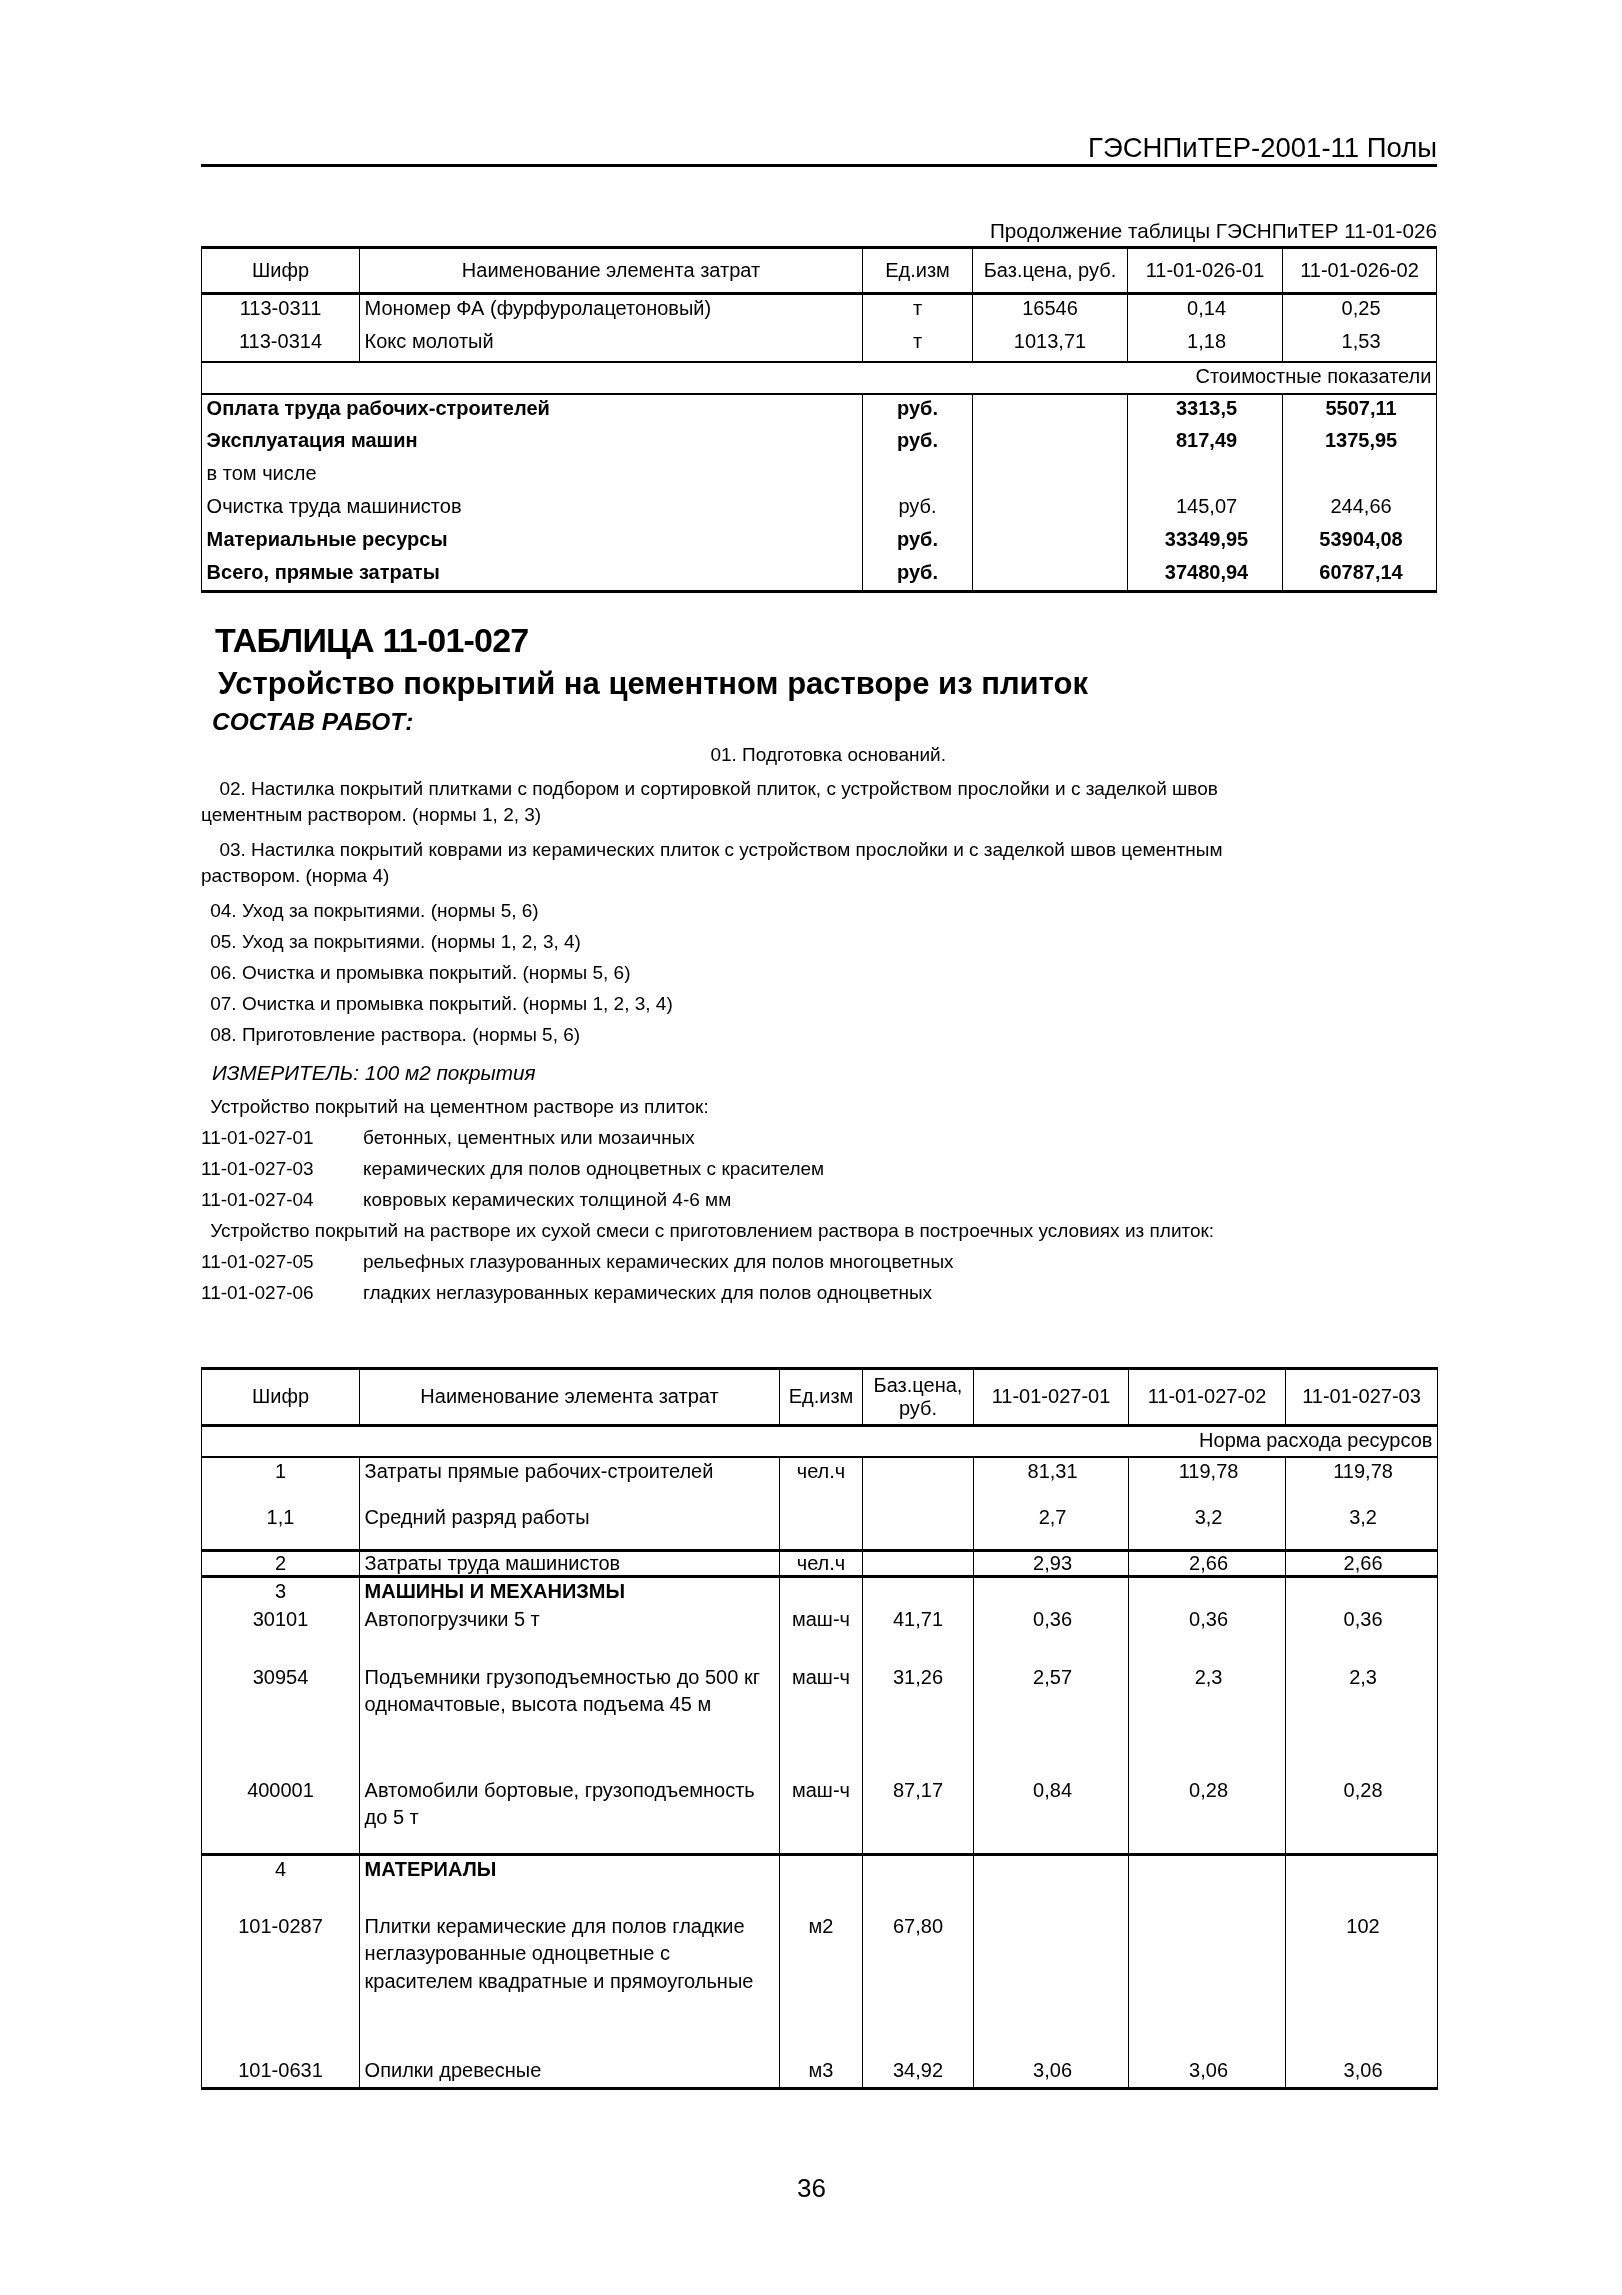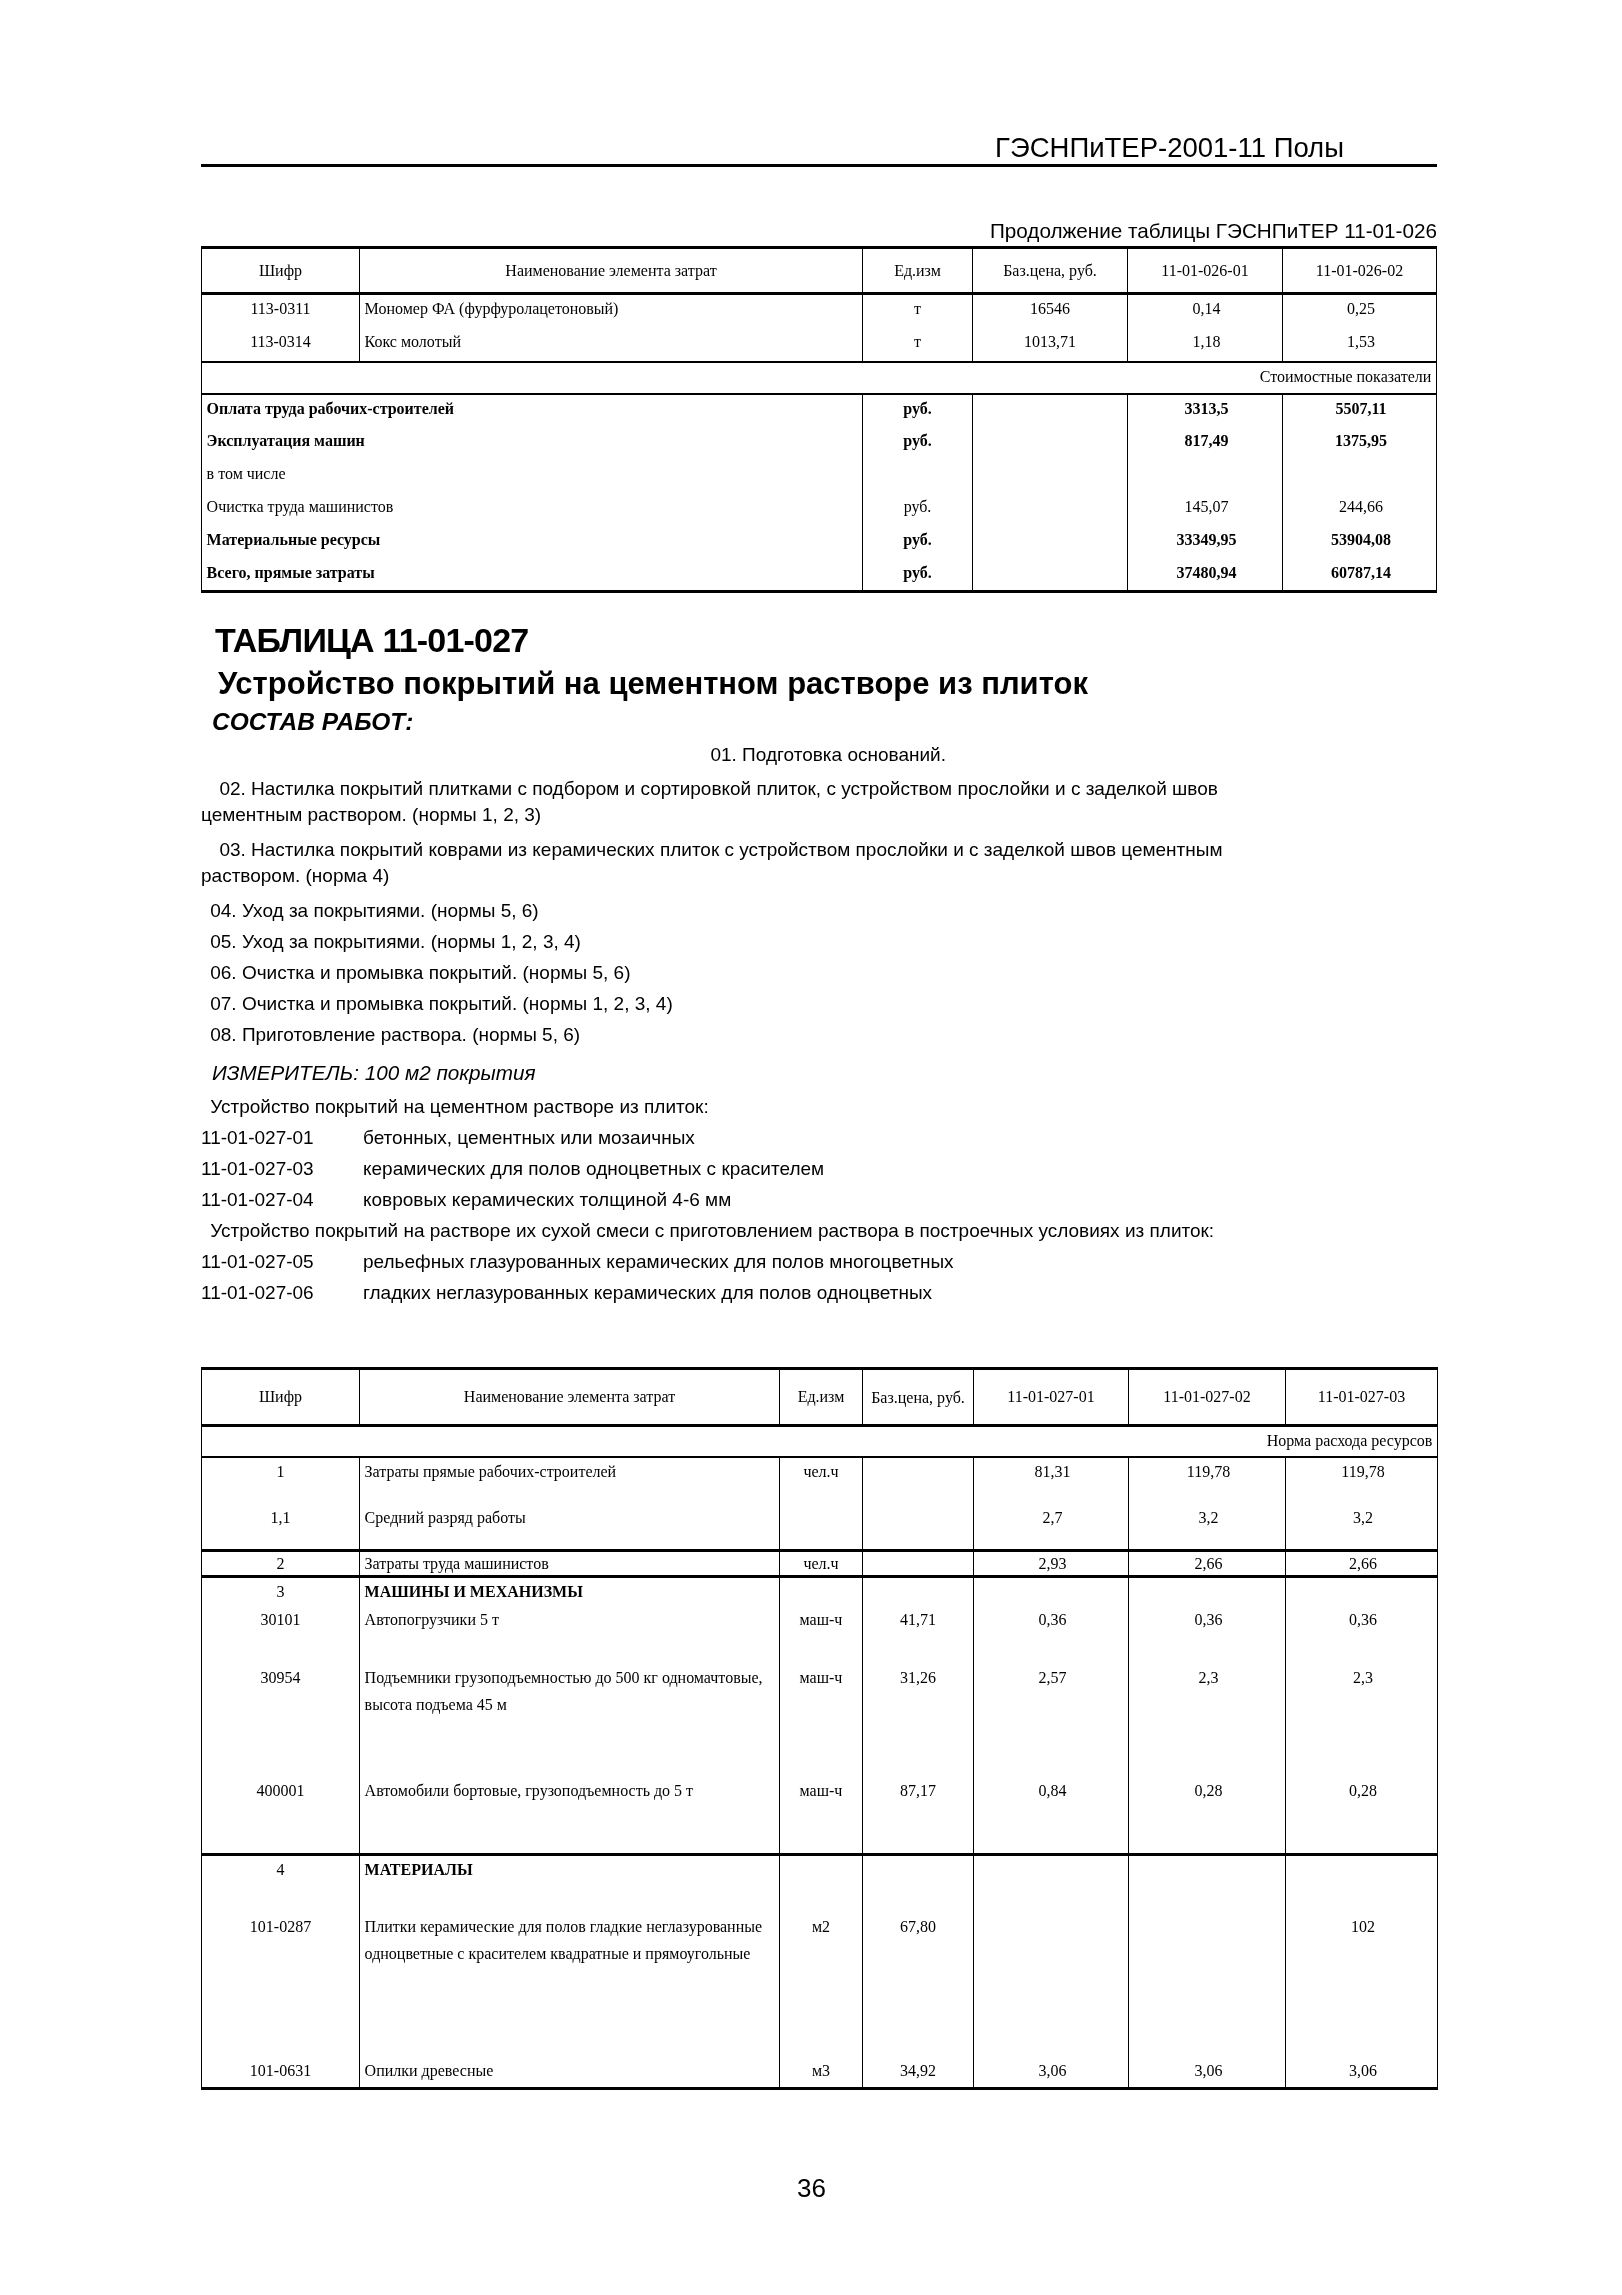--- a/index.html
+++ b/index.html
@@ -1,23 +1,23 @@
 <!DOCTYPE html>
 <html style="font-size:12.2px"><head>
 <meta charset="utf-8">
 <style>
   html, body { margin: 0; padding: 0; background: #ffffff; }
   body { width: 1623px; height: 2295px; position: relative; overflow: hidden;
          font-family: "Liberation Sans", "DejaVu Sans", sans-serif; color: #000; }
   .abs { position: absolute; }
-  .running-head { left: 995px; top: 132px; width: 442px; text-align: left; font-size: 27.5px; }
+  .running-head { left: 995px; top: 132px; width: 442px; text-align: right; font-size: 27.5px; }
   .head-rule { left: 201px; top: 164px; width: 1236px; height: 3.1px; background: #000; }
   .cont-caption { left: 842px; top: 219px; width: 595px; text-align: right; font-size: 20.7px; }
 
-  table.grid { position: absolute; border-collapse: collapse; table-layout: fixed; font-size: 16px; font-family: Liberation Serif, serif; }
+  table.grid { position: absolute; border-collapse: collapse; table-layout: fixed; font-size: 20px; }
   table.grid td { border-left: 1.5px solid #000; border-right: 1.5px solid #000; padding: 0 4.6px; vertical-align: top; line-height: 27.5px; }
   table.grid .hdr td { border-top: 3.1px solid #000; border-bottom: 3.1px solid #000; vertical-align: middle; text-align: center; }
   .c { text-align: center; }
   .r { text-align: center; padding-right: 1.5px !important; }
   .b { font-weight: bold; }
   .band td { border-top: 2.3px solid #000; border-bottom: 2.3px solid #000; text-align: right; padding-right: 1.5px; }
   .thick-top td { border-top: 3.1px solid #000; }
   .thick-bottom td { border-bottom: 3.1px solid #000; }
 
   .t-title { left: 215px; top: 621px; font-size: 34px; font-weight: bold; letter-spacing: -0.8px; }

